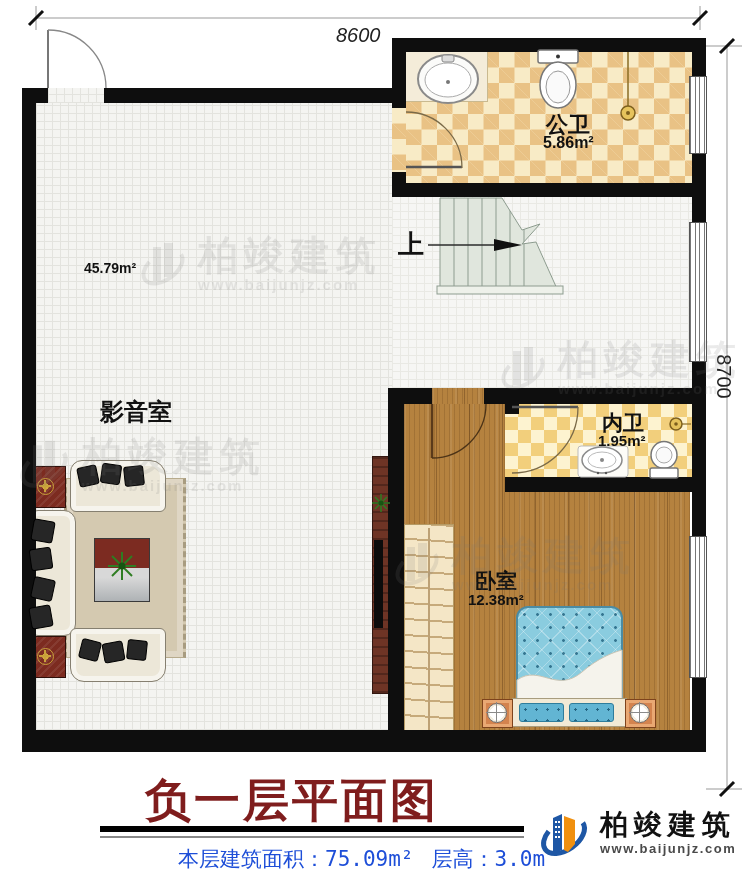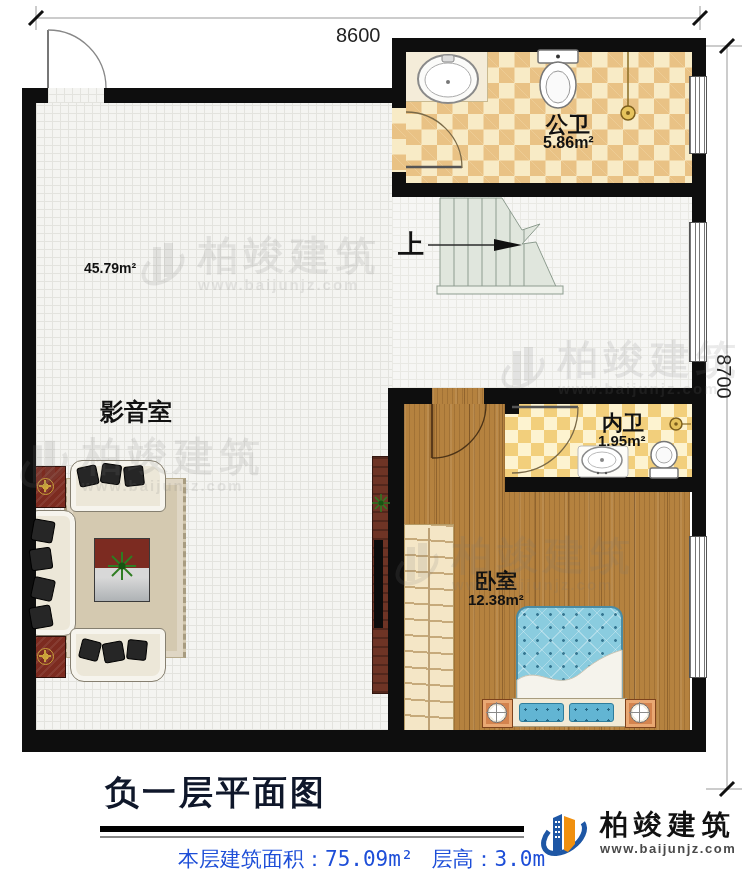--- a/index.html
+++ b/index.html
@@ -65,21 +65,21 @@
   
   svg.overlay{position:absolute;left:0;top:0;z-index:6;pointer-events:none;}
   
   .lbl{position:absolute;z-index:10;color:#111;font-weight:bold;white-space:nowrap;}
   .dimlbl{position:absolute;z-index:10;color:#222;font-weight:normal;font-size:20px;white-space:nowrap;}
   
   .wm{position:absolute;z-index:11;display:flex;align-items:center;gap:10px;opacity:.15;color:#787878;white-space:nowrap;}
   .wm-name{font-size:40px;font-weight:900;letter-spacing:6px;line-height:1.05;}
   .wm-url{font-size:15px;font-weight:700;letter-spacing:2px;}
   
-  .title-main{position:absolute;z-index:12;font-size:34px;font-weight:900;color:#0f172a;letter-spacing:3px;}
+  .title-main{position:absolute;z-index:12;font-size:46px;font-weight:900;color:#7f1d1d;letter-spacing:3px;margin-left:40px;}
   .title-scale{position:absolute;z-index:12;font-size:36px;font-weight:700;color:#000;}
   .rule-thick{position:absolute;z-index:12;background:#000;}
   .rule-thin{position:absolute;z-index:12;background:#888;}
   .info-line{position:absolute;z-index:12;font-size:21px;color:#1d4ed8;white-space:nowrap;margin-left:48px;}
   .info-line .num{font-family:"DejaVu Sans Mono","Liberation Mono",monospace;}
   .brand{position:absolute;z-index:12;display:flex;align-items:center;gap:10px;}
   .brand-name{font-size:28px;font-weight:900;color:#111;letter-spacing:6px;line-height:1.1;}
   .brand-url{font-size:13px;font-weight:700;color:#4a4a4a;letter-spacing:1.5px;}
 </style>
 </head>
@@ -253,21 +253,21 @@
       <line x1="381" y1="494" x2="381" y2="512"></line>
       <line x1="372" y1="503" x2="390" y2="503"></line>
       <line x1="375" y1="497" x2="387" y2="509"></line>
       <line x1="387" y1="497" x2="375" y2="509"></line>
       <circle cx="381" cy="503" r="2.5" fill="#175412" stroke="none"></circle>
     </g>
 
     <path d="M517,680 C 540,664 556,694 582,672 C 598,658 614,652 622,650 L622,700 L517,700 Z" fill="#f5f3ec" stroke="#c9c4b4" stroke-width="1"></path>
   </svg>
 
-  <div class="dimlbl" style="left:336px;top:24px;">8600</div>
+  <div class="dimlbl" style="left:336px;top:24px;font-style:italic;">8600</div>
   <div class="dimlbl" style="left:693px;top:365px;width:60px;text-align:center;transform:rotate(90deg);">8700</div>
 
   <div class="lbl" style="left:546px;top:110px;font-size:22px;">公卫</div>
   <div class="lbl" style="left:543px;top:134px;font-size:16px;">5.86m²</div>
   <div class="lbl" style="left:100px;top:396px;font-size:24px;">影音室</div>
   <div class="lbl" style="left:84px;top:260px;font-size:14px;">45.79m²</div>
   <div class="lbl" style="left:602px;top:409px;font-size:21px;text-align:right;">内卫</div>
   <div class="lbl" style="left:598px;top:432px;font-size:15px;">1.95m²</div>
   <div class="lbl" style="left:475px;top:567px;font-size:21px;">卧室</div>
   <div class="lbl" style="left:468px;top:591px;font-size:15px;">12.38m²</div>

